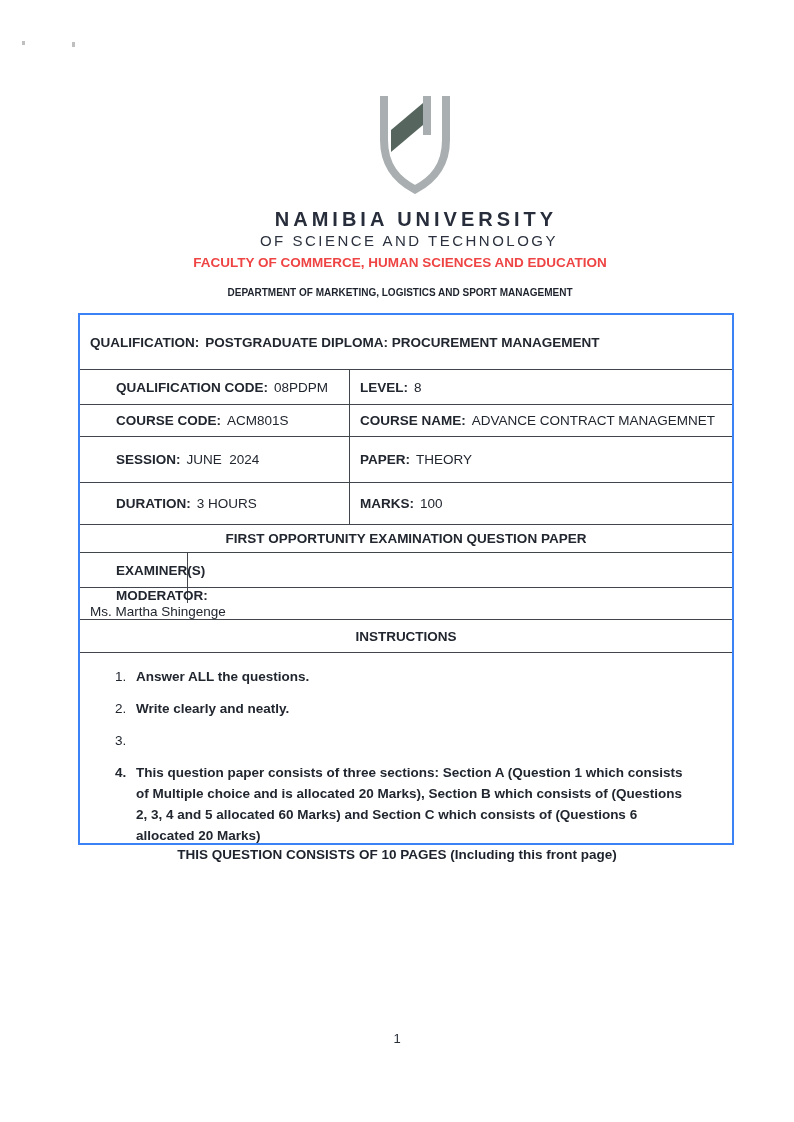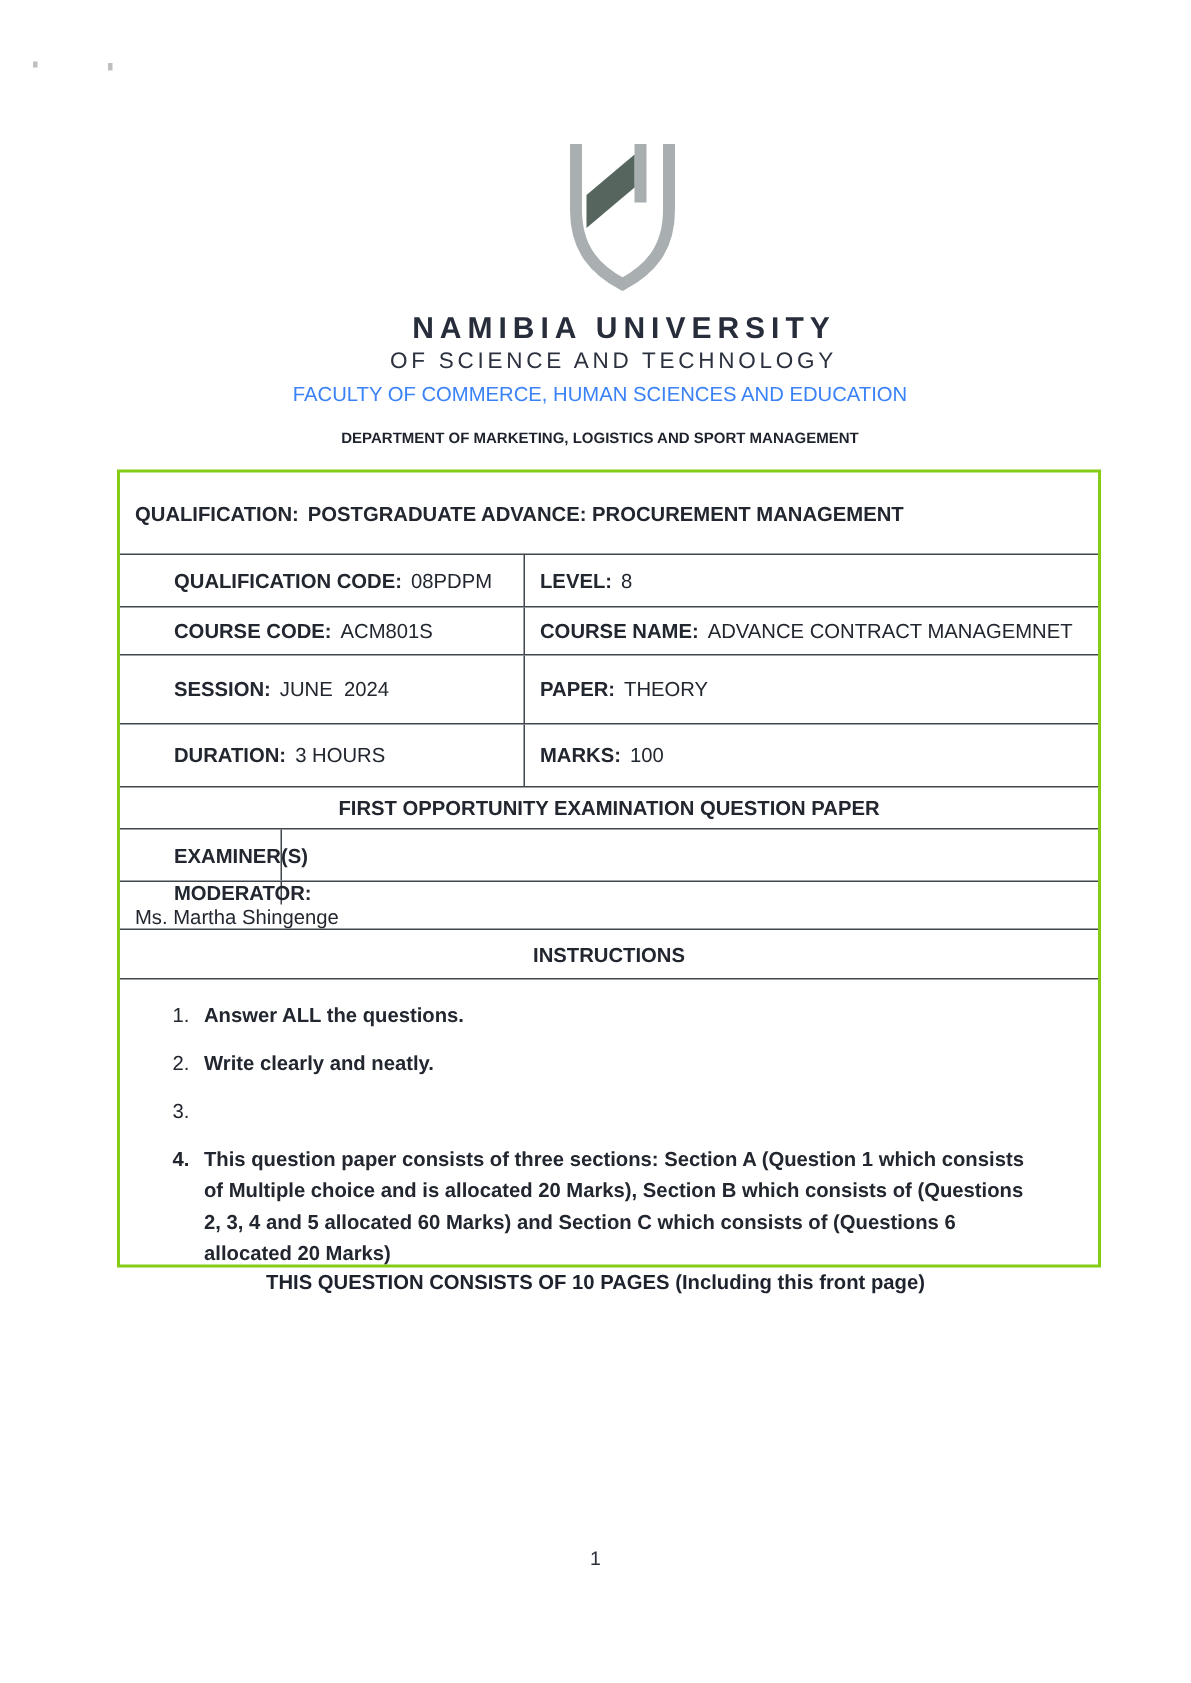--- a/index.html
+++ b/index.html
@@ -23,30 +23,30 @@
     text-align:center;font-size:20px;font-weight:700;
     letter-spacing:4px;color:#272d3a;
   }
   .univ-sub{
     position:absolute;left:24px;right:0;top:232px;
     text-align:center;font-size:15px;font-weight:400;
     letter-spacing:2.5px;color:#2b313e;
   }
   .faculty{
     position:absolute;left:6px;right:0;top:255px;
-    text-align:center;font-size:13.5px;font-weight:400;color:#3b82f6;
+    text-align:center;font-size:13.5px;font-weight:700;color:#ef4444;
   }
   .dept{
     position:absolute;left:6px;right:0;top:287px;
     text-align:center;font-size:10px;font-weight:700;color:#1d222c;
   }
 
   .info-table{
     position:absolute;left:78px;top:313px;width:656px;
-    border:2px solid #84cc16;box-sizing:border-box;
+    border:2px solid #3b82f6;box-sizing:border-box;
     font-size:13.5px;
   }
   .t-row{display:flex;border-bottom:1.5px solid #41464d;box-sizing:border-box;align-items:stretch;}
   .t-row:last-child{border-bottom:none;}
   .cell{display:flex;align-items:center;padding:0 10px;box-sizing:border-box;}
   .cell.split{border-right:1.5px solid #41464d;padding-left:36px;}
   .w270{width:270px;flex:none;}
   .w108{width:108px;flex:none;}
   .grow{flex:1;}
   .lbl{font-weight:700;white-space:pre-wrap;}
@@ -98,21 +98,21 @@
   <div class="univ-name">NAMIBIA UNIVERSITY</div>
   <div class="univ-sub">OF SCIENCE AND TECHNOLOGY</div>
   <div class="faculty">FACULTY OF COMMERCE, HUMAN SCIENCES AND EDUCATION</div>
   <div class="dept">DEPARTMENT OF MARKETING, LOGISTICS AND SPORT MANAGEMENT</div>
 
   <div class="info-table">
 
     <div class="t-row r1">
       <div class="cell grow">
         <span class="lbl">QUALIFICATION:</span>
-        <span class="val boldval">POSTGRADUATE ADVANCE: PROCUREMENT MANAGEMENT</span>
+        <span class="val boldval">POSTGRADUATE DIPLOMA: PROCUREMENT MANAGEMENT</span>
       </div>
     </div>
 
     <div class="t-row r2">
       <div class="cell split w270">
         <span class="lbl">QUALIFICATION CODE:</span>
         <span class="val">08PDPM</span>
       </div>
       <div class="cell grow">
         <span class="lbl">LEVEL:</span>

